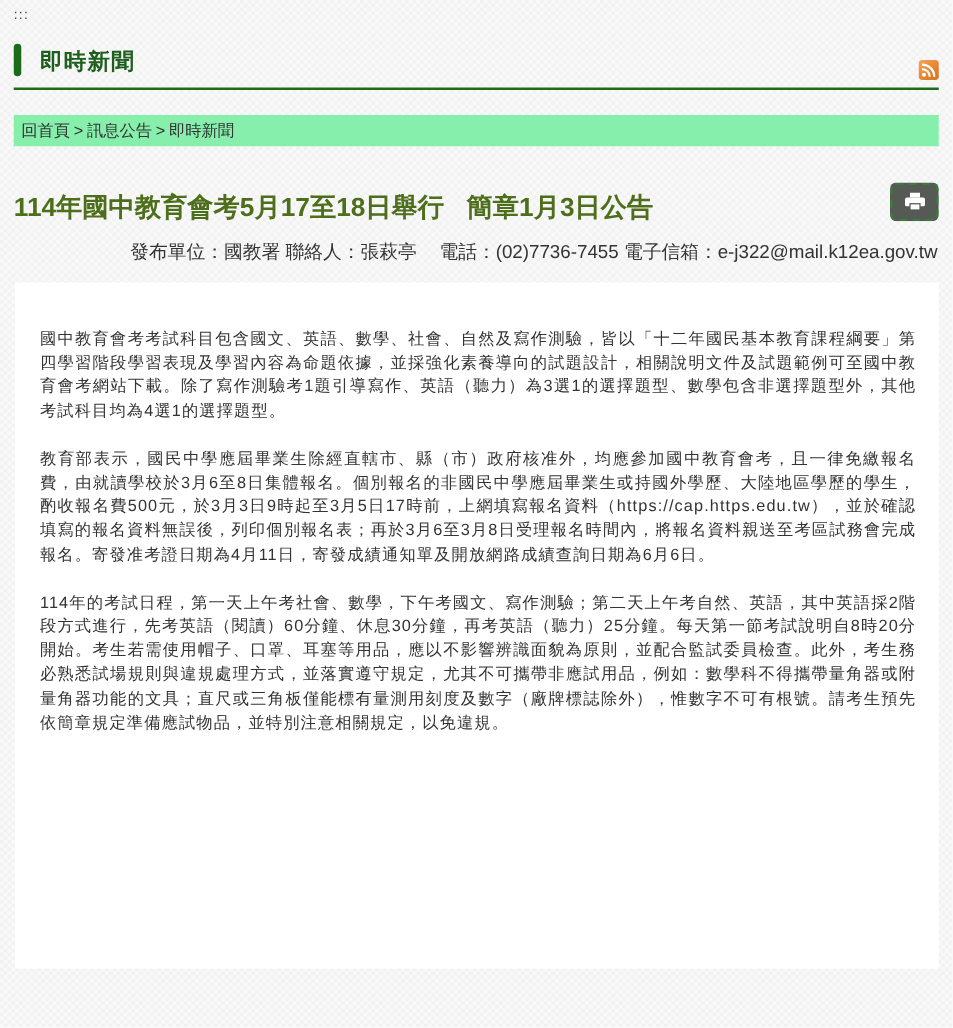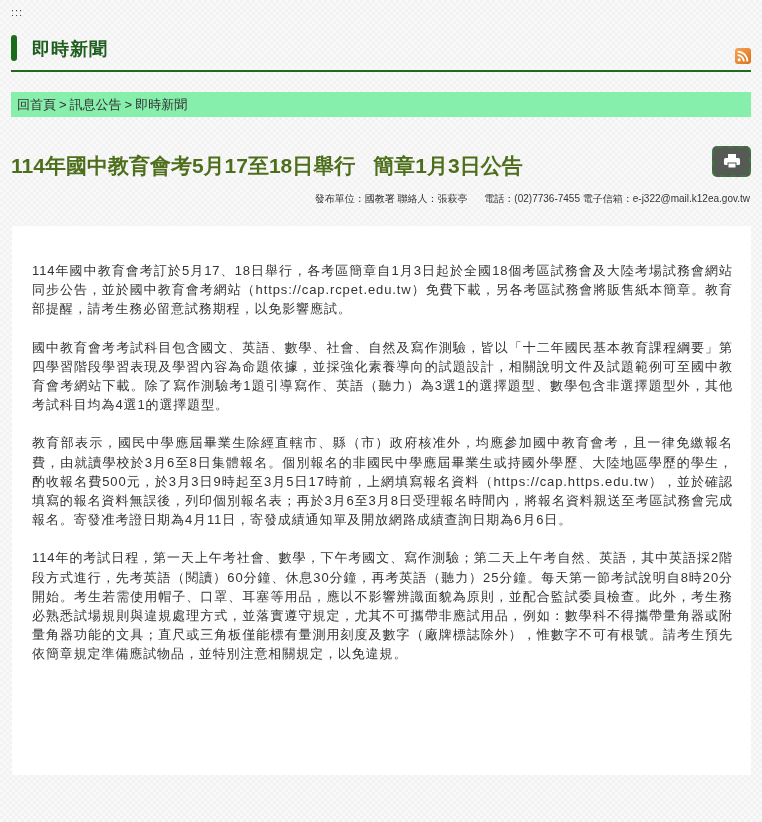--- a/index.html
+++ b/index.html
@@ -53,21 +53,21 @@
     .news-title .gap { display: inline-block; width: 18px; }
     .print-btn {
       position: absolute; left: 712px; top: 146px; width: 39px; height: 31px;
       background: #555a55;
       border: 2px dashed #3d7a3d;
       border-radius: 5px;
     }
     .print-btn svg { position: absolute; left: 10px; top: 6px; }
     .meta {
       position: absolute; right: 12px; top: 192px;
-      font-size: 10px; color: #333; white-space: nowrap;
+      font-size: 15px; color: #333; white-space: nowrap;
     }
     .meta .gap { display: inline-block; width: 14px; }
     .content-box {
       position: absolute; left: 12px; top: 226px; width: 739px; height: 549px;
       background: #fff;
       padding: 35px 18px 0 20px;
     }
     .content-box p {
       font-size: 13px; line-height: 19.2px; color: #333;
       margin-bottom: 19px;
@@ -114,21 +114,20 @@
 </div>
 
 <div class="meta">
   <span>發布單位：</span><span>國教署</span>
   <span>聯絡人：</span><span>張萩亭</span><span class="gap"></span>
   <span>電話：</span><span>(02)7736-7455</span>
   <span>電子信箱：</span><span>e-j322@mail.k12ea.gov.tw</span>
 </div>
 
 <article class="content-box">
-  <p>114年國中教育會考訂於5月17、18日舉行，各考區簡章自1月3日起於全國18個考區試務會及大陸考場試務會網站同步公告，並於國中教育會考網站（https://cap.rcpet.edu.tw）免費下載，另各考區試務會將販售紙本簡章。教育部提醒，請考生務必留意試務期程，以免影響應試。</p>
   <p>國中教育會考考試科目包含國文、英語、數學、社會、自然及寫作測驗，皆以「十二年國民基本教育課程綱要」第四學習階段學習表現及學習內容為命題依據，並採強化素養導向的試題設計，相關說明文件及試題範例可至國中教育會考網站下載。除了寫作測驗考1題引導寫作、英語（聽力）為3選1的選擇題型、數學包含非選擇題型外，其他考試科目均為4選1的選擇題型。</p>
   <p>教育部表示，國民中學應屆畢業生除經直轄市、縣（市）政府核准外，均應參加國中教育會考，且一律免繳報名費，由就讀學校於3月6至8日集體報名。個別報名的非國民中學應屆畢業生或持國外學歷、大陸地區學歷的學生，酌收報名費500元，於3月3日9時起至3月5日17時前，上網填寫報名資料（https://cap.https.edu.tw），並於確認填寫的報名資料無誤後，列印個別報名表；再於3月6至3月8日受理報名時間內，將報名資料親送至考區試務會完成報名。寄發准考證日期為4月11日，寄發成績通知單及開放網路成績查詢日期為6月6日。</p>
   <p>114年的考試日程，第一天上午考社會、數學，下午考國文、寫作測驗；第二天上午考自然、英語，其中英語採2階段方式進行，先考英語（閱讀）60分鐘、休息30分鐘，再考英語（聽力）25分鐘。每天第一節考試說明自8時20分開始。考生若需使用帽子、口罩、耳塞等用品，應以不影響辨識面貌為原則，並配合監試委員檢查。此外，考生務必熟悉試場規則與違規處理方式，並落實遵守規定，尤其不可攜帶非應試用品，例如：數學科不得攜帶量角器或附量角器功能的文具；直尺或三角板僅能標有量測用刻度及數字（廠牌標誌除外），惟數字不可有根號。請考生預先依簡章規定準備應試物品，並特別注意相關規定，以免違規。</p>
 </article>
 
 <div class="update">
   <span>上版日期：</span><span>114-01-02</span>
 </div>
 
 </body></html>

